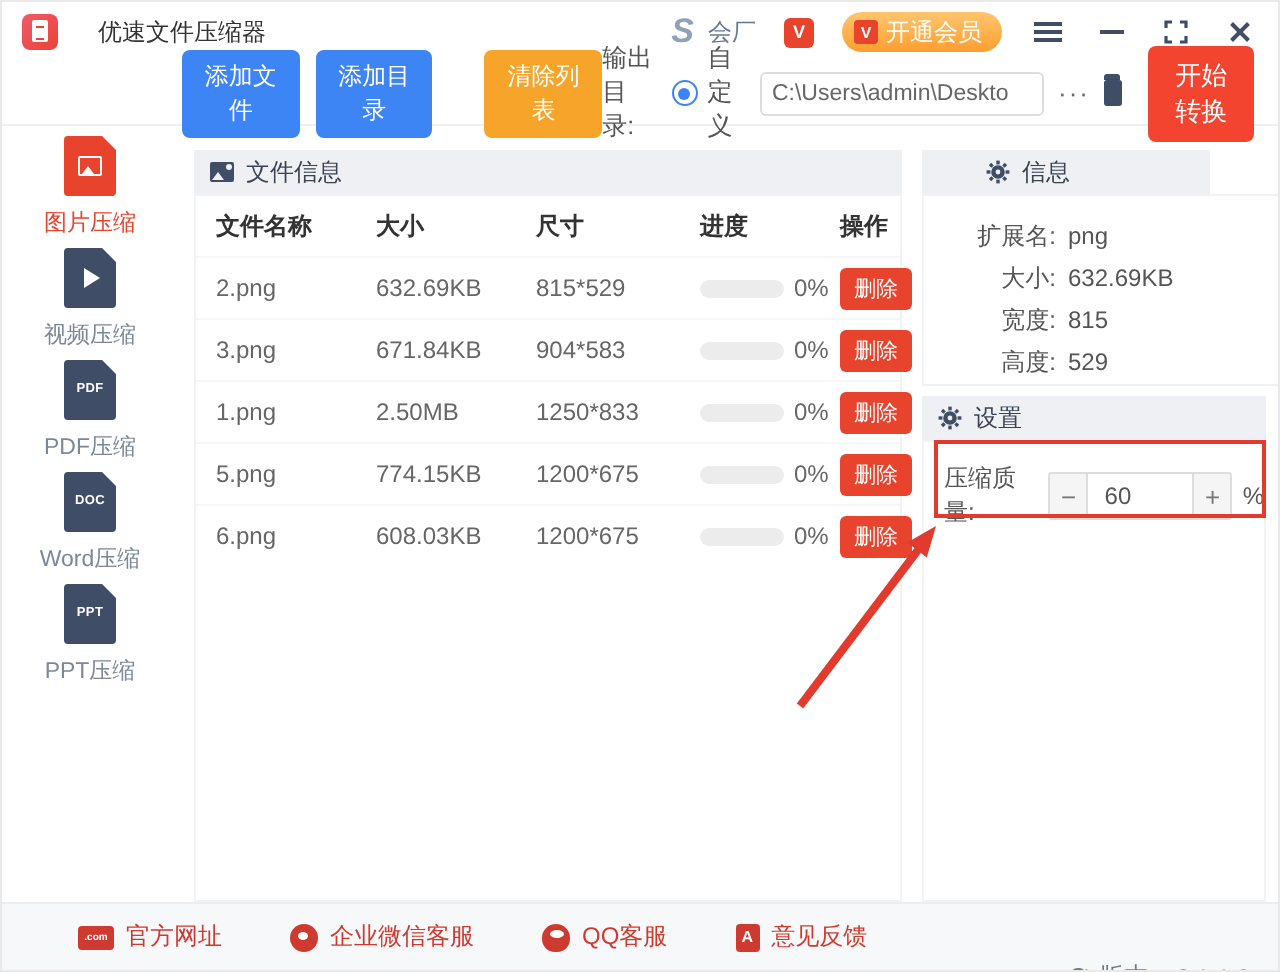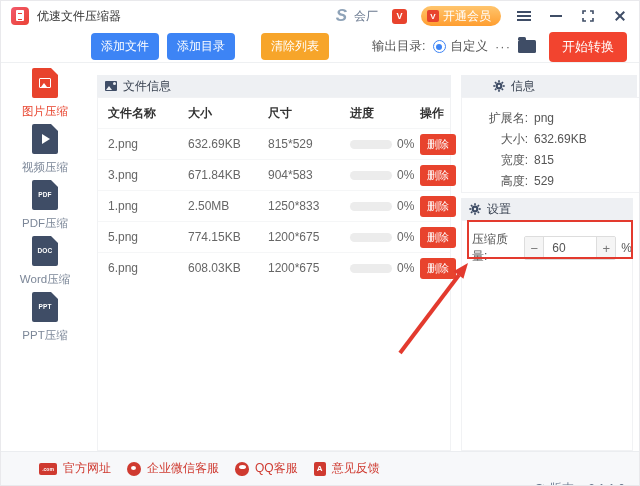--- a/index.html
+++ b/index.html
@@ -5,21 +5,21 @@
   * { margin:0; padding:0; box-sizing:border-box; }
   html,body { width:640px; height:486px; }
   body { font-family:"Liberation Sans","DejaVu Sans",sans-serif; background:#fff; }
   #win { position:relative; width:640px; height:486px; background:#fff; border:1px solid #e9e9ec; overflow:hidden; }
 
   
   .titlebar { position:absolute; top:0; left:0; width:100%; height:30px; display:flex; align-items:center; padding:0 10px; background:#fff; }
   .app-ico { width:18px; height:18px; border-radius:4px; background:linear-gradient(135deg,#f2596b,#ea4335); position:relative; flex:0 0 auto; }
   .app-ico::after { content:""; position:absolute; left:5px; top:3px; width:8px; height:11px; background:#fff; border-radius:1px; }
   .app-ico::before { content:""; position:absolute; left:7px; top:6px; width:4px; height:5px; border-top:1px solid #ea4335; border-bottom:1px solid #ea4335; z-index:1; }
-  .app-title { font-size:12px; color:#333; margin-left:8px; }
+  .app-title { font-size:12px; color:#333; margin-left:20px; }
   .tb-right { margin-left:auto; display:flex; align-items:center; gap:14px; }
   .s-logo { font-size:17px; font-weight:bold; font-style:italic; color:#8fa3b8; letter-spacing:-1px; }
   .partner { font-size:12px; color:#6b7a90; margin-left:-6px;font-family:Liberation Mono, monospace; }
   .vip-badge { width:15px; height:15px; border-radius:3px; background:#e8432d; color:#fff; font-size:9px; font-weight:bold; display:flex; align-items:center; justify-content:center; }
   .vip-pill { height:20px; border-radius:10px; background:linear-gradient(180deg,#ffc56d,#ff9e30); display:flex; align-items:center; gap:4px; padding:0 10px 0 6px; cursor:pointer; }
   .vip-pill .mini-v { width:12px; height:12px; border-radius:2px; background:#e8432d; color:#fff; font-size:8px; font-weight:bold; display:flex; align-items:center; justify-content:center; }
   .vip-pill span.lbl { font-size:12px; color:#fff; }
   .winbtn { width:18px; height:18px; display:flex; align-items:center; justify-content:center; cursor:pointer; position:relative; }
   .ham { width:14px; height:10px; border-top:2px solid #3f4d66; border-bottom:2px solid #3f4d66; position:relative; }
   .ham::after { content:""; position:absolute; left:0; top:2px; width:14px; height:2px; background:#3f4d66; }
@@ -91,21 +91,21 @@
   .step-minus { border-right:1px solid #ddd; }
   .step-plus { border-left:1px solid #ddd; }
   .step-val { width:52px; height:24px; border:none; font-size:12px; color:#555; padding:0 8px; font-family:inherit; }
   .q-unit { font-size:12px; color:#555; margin-left:5px; }
 
   
   .hl-rect { position:absolute; left:466px; top:219px; width:166px; height:39px; border:2px solid #e33a2e; pointer-events:none; z-index:5; }
   #arrow-svg { position:absolute; left:0; top:0; pointer-events:none; z-index:5; }
 
   
-  .statusbar { position:absolute; left:0; bottom:0; width:100%; height:34px; background:#f7f8fa; border-top:1px solid #ebedf0; display:flex; align-items:center; padding:0 14px 0 38px; gap:16px; }
+  .statusbar { position:absolute; left:0; bottom:0; width:100%; height:34px; background:#f7f8fa; border-top:1px solid #ebedf0; display:flex; align-items:center; padding:0 14px 0 38px; gap:34px; }
   .st-link { display:flex; align-items:center; gap:6px; cursor:pointer; }
   .st-link span.txt { font-size:12px; color:#cf3a30; }
   .ico-com { width:18px; height:12px; background:#cf3a30; border-radius:2px; color:#fff; font-size:5px; display:flex; align-items:center; justify-content:center; font-weight:bold; }
   .ico-circle { width:14px; height:14px; border-radius:50%; background:#cf3a30; position:relative; }
   .ico-circle::after { content:""; position:absolute; left:4px; top:4px; width:5px; height:4px; border-radius:50%; background:#fff; }
   .ico-qq { width:14px; height:14px; border-radius:50% 50% 46% 46%; background:#cf3a30; position:relative; }
   .ico-qq::after { content:""; position:absolute; left:3.5px; top:3px; width:7px; height:4px; border-radius:50%; background:#fff; }
   .ico-doc { width:12px; height:14px; background:#cf3a30; border-radius:2px; color:#fff; font-size:8px; font-weight:bold; display:flex; align-items:center; justify-content:center; }
   .version { margin-left:auto; display:flex; align-items:center; gap:5px;margin-top:40px; }
   .version span { font-size:12px; color:#6b7a90; }
@@ -144,20 +144,21 @@
   </div>
 
   <div class="toolbar">
     <button class="btn btn-blue">添加文件</button>
     <button class="btn btn-blue">添加目录</button>
     <button class="btn btn-orange">清除列表</button>
     <div class="out-group">
       <span class="out-label">输出目录:</span>
       <span class="radio"></span>
       <span class="radio-lbl">自定义</span>
+      <input class="path-box" readonly="" value="C:\Users\admin\Deskto" style="">
       <span class="more-dots">···</span>
       <span class="folder-ico"></span>
       <button class="btn btn-red" style="margin-left:6px;">开始转换</button>
     </div>
   </div>
 
   <div class="sidebar">
     <div class="side-item active">
       <div class="file-ico red">
           <div class="glyph-img"></div>
@@ -248,21 +249,21 @@
       <span>608.03KB</span>
       <span>1200*675</span>
       <span class="prog-cell">
           <span class="prog-pill"></span>
           <span class="prog-txt">0%</span>
         </span>
       <span><button class="del-btn">删除</button></span>
     </div>
   </div>
 
-  <div class="strip" style="left:460px; top:74px; width:176px;padding-left:32px;">
+  <div class="strip" style="left:460px; top:74px; width:144px;padding-left:32px;">
     <svg class="gear" viewBox="0 0 12 12">
       <circle cx="6" cy="6" r="3.4" fill="#3f4d66"></circle>
       <g stroke="#3f4d66" stroke-width="1.7">
         <line x1="6" y1="0.3" x2="6" y2="2.2"></line>
           <line x1="6" y1="9.8" x2="6" y2="11.7"></line>
         <line x1="0.3" y1="6" x2="2.2" y2="6"></line>
           <line x1="9.8" y1="6" x2="11.7" y2="6"></line>
         <line x1="2" y1="2" x2="3.3" y2="3.3"></line>
           <line x1="8.7" y1="8.7" x2="10" y2="10"></line>
         <line x1="10" y1="2" x2="8.7" y2="3.3"></line>

